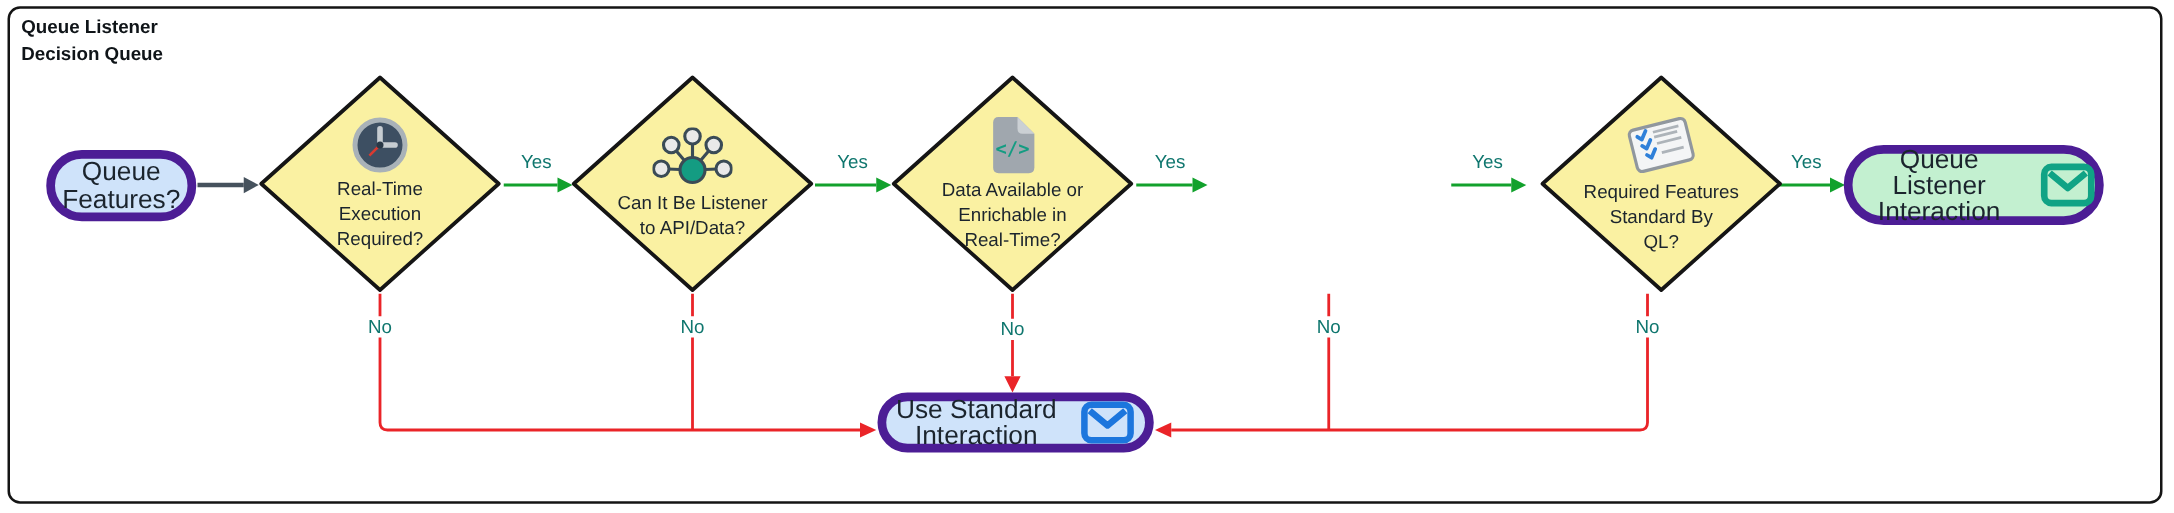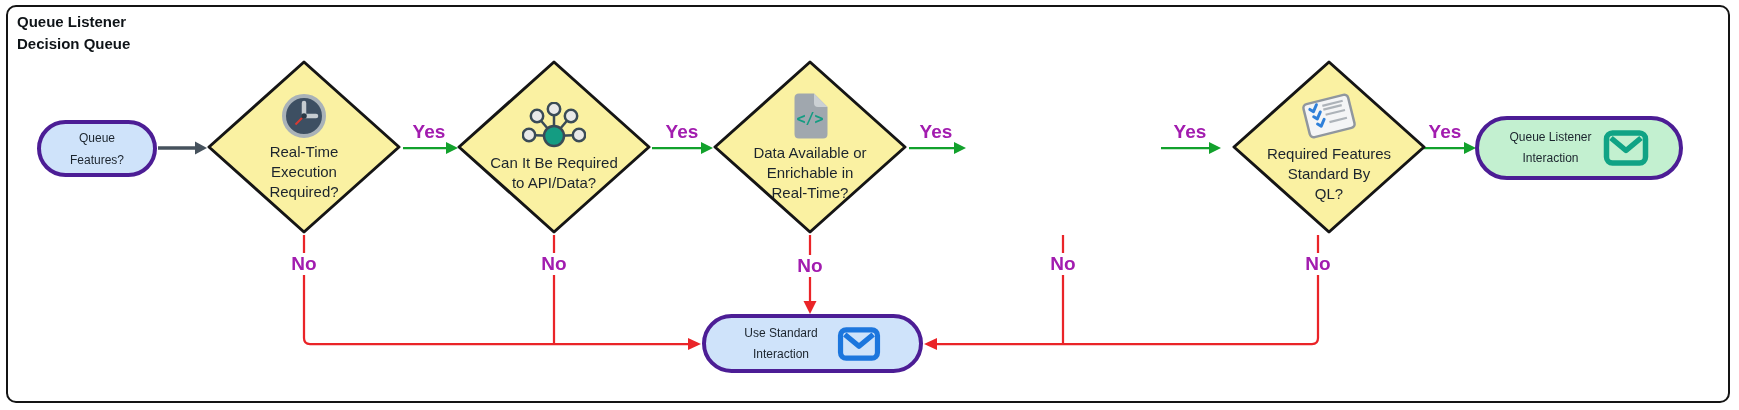--- a/index.html
+++ b/index.html
@@ -10,41 +10,41 @@
   .frame {
     position:absolute; left:6px; top:5px; width:1724px; height:398px;
     border:2.5px solid #141414; border-radius:10px; box-sizing:border-box;
   }
   .title {
     position:absolute; left:17px; top:11px; font-size:15px; font-weight:700;
     line-height:22px; color:#0f1418;
   }
   .edges { position:absolute; left:0; top:0; }
   .pill {
-    position:absolute; border:4px solid #4c1d95; box-sizing:border-box;
+    position:absolute; border:7px solid #4c1d95; box-sizing:border-box;
     display:flex; align-items:center; justify-content:center;
-    color:#1b242d; font-size:12px; line-height:21px; text-align:center;
+    color:#1b242d; font-size:21px; line-height:21px; text-align:center;
   }
   .pill.blue  { background:#cfe3fa; }
   .pill.green { background:#c3f0d0; }
   .pill-start { left:37px; top:120px; width:120px; height:57px; border-radius:30px; line-height:22px; }
   .pill-success  { left:1475px; top:116px; width:208px; height:64px; border-radius:34px; gap:11px; }
-  .pill-fallback { left:702px;  top:314px; width:221px; height:59px; border-radius:32px; gap:19px; }
+  .pill-fallback { left:702px;  top:314px; width:221px; height:48px; border-radius:32px; gap:19px; }
   .diamond { position:absolute; top:59px; width:196px; height:176px; }
   .diamond svg.shape { position:absolute; left:0; top:0; }
   .diamond .content {
     position:absolute; left:0; top:0; width:196px; height:176px;
     display:flex; flex-direction:column; align-items:center; justify-content:center;
     gap:3px; text-align:center; color:#1b242d; font-size:15px; line-height:20px;
   }
   .d1 { left:206px; }  .d2 { left:456px; }  .d3 { left:712px; }
   .d4 { left:965px; }  .d5 { left:1231px; }
   .edge-label {
     position:absolute; transform:translateX(-50%);
-    font-size:19px; font-weight:700; color:#a21caf; white-space:nowrap;
+    font-size:15px; font-weight:400; color:#0f766e; white-space:nowrap;
   }
   .edge-label.no { background:#ffffff; padding:0 3px; }
   .icon-block { flex:0 0 auto; display:block; }
 </style>
 </head>
 <body>
 
 <div class="canvas">
   <div class="frame"></div>
 
@@ -128,21 +128,21 @@
           <line x1="32" y1="34" x2="57" y2="33"></line>
         </g>
         <circle cx="7" cy="33" r="6.2" fill="#E9E9E9" stroke="#3A4B56" stroke-width="2.5"></circle>
         <circle cx="15" cy="14" r="6.2" fill="#E9E9E9" stroke="#3A4B56" stroke-width="2.5"></circle>
         <circle cx="32" cy="7" r="6.2" fill="#E9E9E9" stroke="#3A4B56" stroke-width="2.5"></circle>
         <circle cx="49" cy="14" r="6.2" fill="#E9E9E9" stroke="#3A4B56" stroke-width="2.5"></circle>
         <circle cx="57" cy="33" r="6.2" fill="#E9E9E9" stroke="#3A4B56" stroke-width="2.5"></circle>
         <circle cx="32" cy="34" r="10" fill="#149C82" stroke="#3A4B56" stroke-width="2.5"></circle>
       </svg>
       <div>
-        <div>Can It Be Required</div>
+        <div>Can It Be Listener</div>
         <div>to API/Data?</div>
       </div>
     </div>
   </div>
 
   <div class="diamond d3">
     <svg class="shape" width="196" height="176" viewBox="0 0 196 176">
       <polygon points="98,3 193,88 98,173 3,88" fill="#FAF1A2" stroke="#151515" stroke-width="3" stroke-linejoin="round"></polygon>
     </svg>
     <div class="content">

